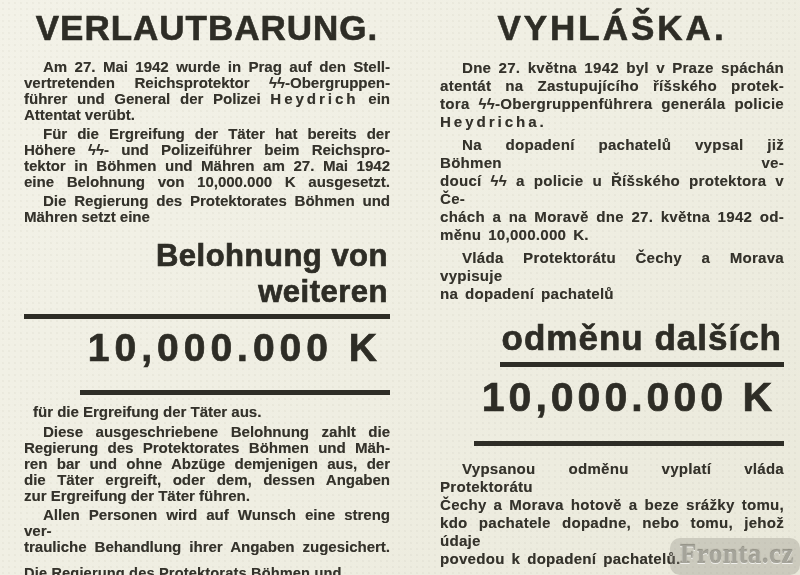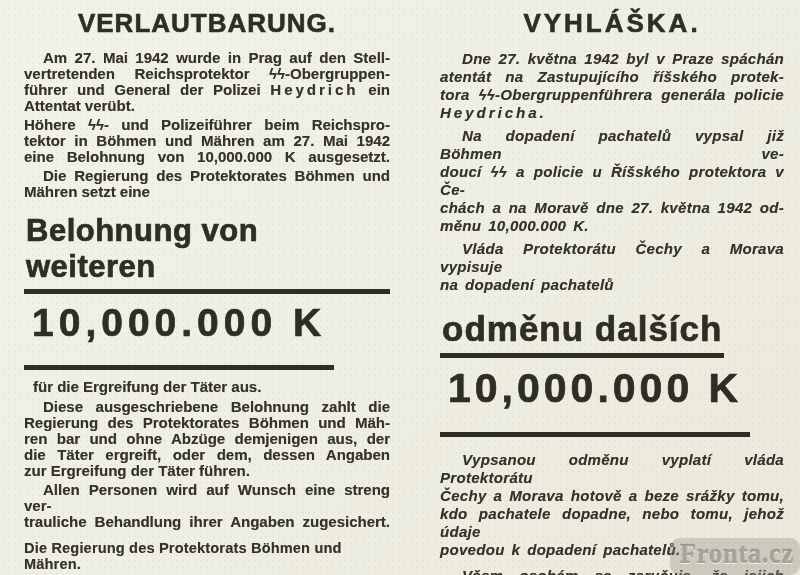--- a/index.html
+++ b/index.html
@@ -18,35 +18,35 @@
     background-image:radial-gradient(rgba(110,105,85,0.05) 1px,transparent 1px);
     background-size:6px 6px;
   }
   .cols{position:relative;display:flex;padding:6px 16px 0 24px;z-index:1;}
   .col{font-weight:bold;}
   .col-de{width:366px;margin-right:50px;}
   .col-cz{width:344px;}
 
   .title{
     margin:2px 0 11px;text-align:center;
-    font-size:26px;font-weight:900;letter-spacing:1px;white-space:nowrap;
+    font-size:35px;font-weight:900;letter-spacing:1px;white-space:nowrap;
     color:#2e2d26;-webkit-text-stroke:0.6px #2e2d26;
   }
   .col-cz .title{letter-spacing:3px;}
 
   .bl{font-size:15px;line-height:16px;text-shadow:0.2px 0.2px 0 rgba(52,50,43,0.45);}
-  .col-cz .bl{line-height:18px;letter-spacing:0.3px;word-spacing:2.5px;font-style:italic;}
+  .col-cz .bl{line-height:18px;letter-spacing:0.3px;word-spacing:2.5px;}
   .j{text-align:justify;text-align-last:justify;}
   .ind{text-indent:19px;}
   .col-cz .ind{text-indent:22px;}
   .para{margin:0 0 3px;}
   .col-cz .para{margin:0 0 5px;}
   .sperr{letter-spacing:3px;}
 
-  .reward{text-align:left;margin:13px 0 9px;}
+  .reward{text-align:right;margin:13px 0 9px;}
   .col-cz .reward{margin:15px 0 14px;}
   .reward .r1,.reward .r2{
     display:inline-block;color:#2e2d26;font-weight:900;
     border-bottom:5px solid #2e2d26;-webkit-text-stroke:0.7px #2e2d26;
   }
   .r1{font-size:31px;letter-spacing:0.5px;padding:0 2px 4px;}
   .r2{font-size:39px;letter-spacing:5px;padding:0 8px 20px;margin-top:7px;}
   .col-cz .r1{font-size:35px;letter-spacing:1px;}
   .col-cz .r2{font-size:41px;letter-spacing:4px;}
 
@@ -77,20 +77,21 @@
     <h1 class="title">VERLAUTBARUNG.</h1>
 
     <div class="para">
       <div class="bl j ind">Am 27. Mai 1942 wurde in Prag auf den Stell-</div>
       <div class="bl j">vertretenden Reichsprotektor ϟϟ-Obergruppen-</div>
       <div class="bl j"><span>führer und General der Polizei</span> <span class="sperr">Heydrich</span> <span>ein</span></div>
       <div class="bl">Attentat verübt.</div>
     </div>
 
     <div class="para">
+      <div class="bl j ind">Für die Ergreifung der Täter hat bereits der</div>
       <div class="bl j">Höhere ϟϟ- und Polizeiführer beim Reichspro-</div>
       <div class="bl j">tektor in Böhmen und Mähren am 27. Mai 1942</div>
       <div class="bl j">eine Belohnung von 10,000.000 K ausgesetzt.</div>
     </div>
 
     <div class="para">
       <div class="bl j ind">Die Regierung des Protektorates Böhmen und</div>
       <div class="bl">Mähren setzt eine</div>
     </div>
 

